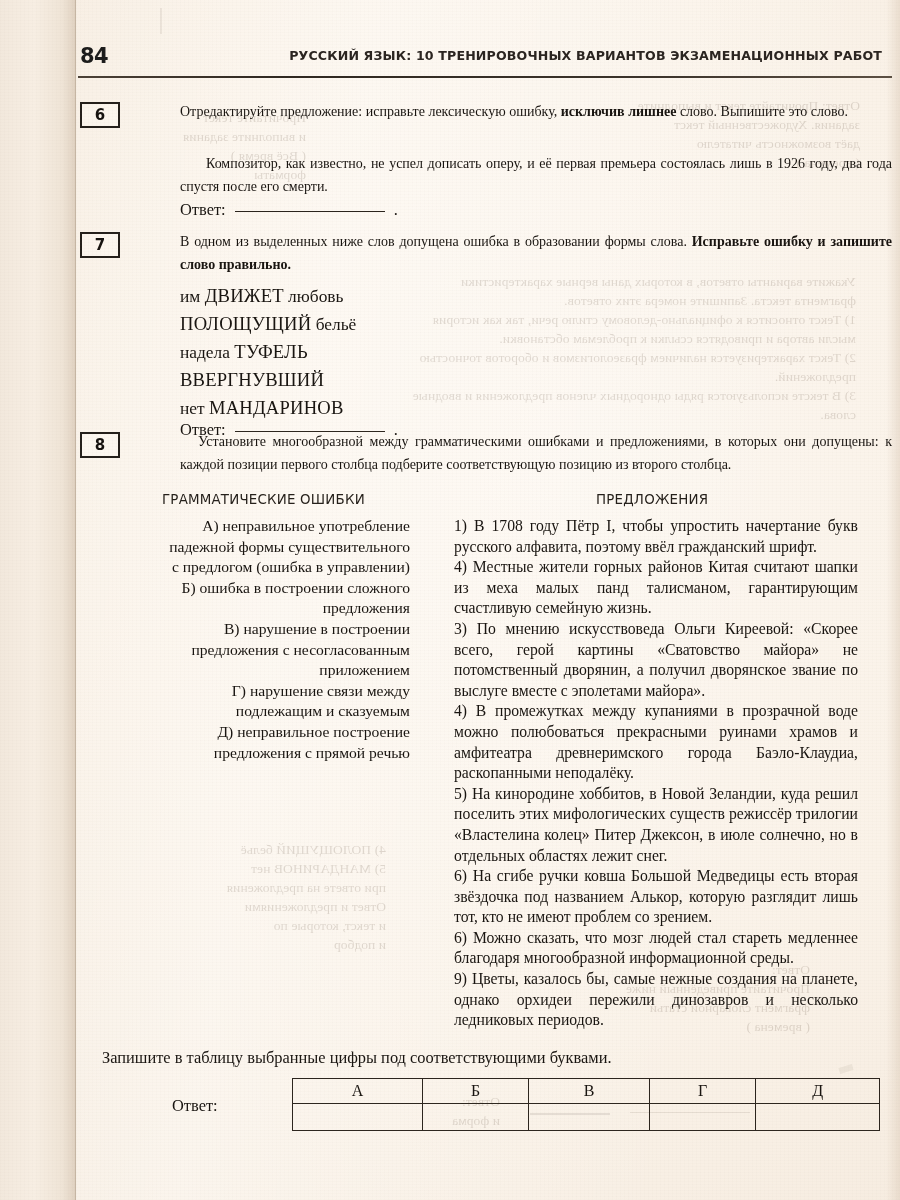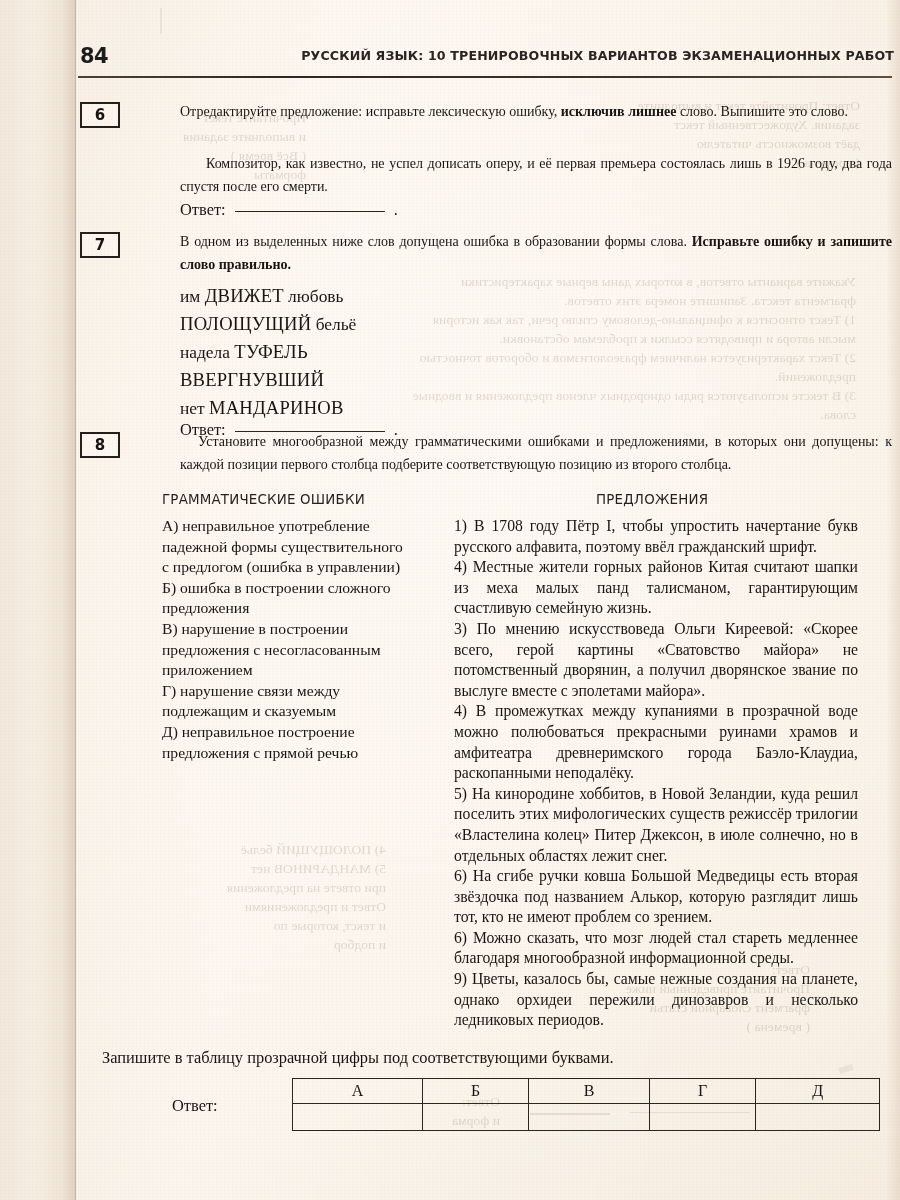--- a/index.html
+++ b/index.html
@@ -86,21 +86,21 @@
     position: absolute;
     left: 4px; top: 0;
     font-family: "DejaVu Sans", sans-serif;
     font-weight: bold;
     font-size: 21px;
     color: #1b1b1b;
     letter-spacing: -0.5px;
   }
   #header-title {
     position: absolute;
-    right: 0; top: 4px;
+    right: 12px; top: 4px;
     font-family: "DejaVu Sans", sans-serif;
     font-size: 12.6px;
     font-weight: bold;
     letter-spacing: .15px;
     color: #2a2420;
     white-space: nowrap;
   }
   #header-rule {
     position: absolute;
     left: 2px; top: 76px;
@@ -321,40 +321,40 @@
 
     <div class="task" style="left:0; top:430px; width:818px;">
       <div class="task-num" style="left:4px; top:2px;">8</div>
 
       <div class="body-text" style="position:absolute; left:104px; top:0; width:712px; text-indent:18px;">Установите многообразной между грамматическими ошибками и предложениями, в которых они допущены: к каждой позиции первого столбца подберите соответствующую позицию из второго столбца.</div>
     </div>
 
     <div class="col-head" style="position:absolute; left:86px; top:492px;">ГРАММАТИЧЕСКИЕ ОШИБКИ</div>
     <div class="col-head" style="position:absolute; left:520px; top:492px;">ПРЕДЛОЖЕНИЯ</div>
 
-    <div class="col-left" style="left:86px; top:516px;">
+    <div class="col-left" style="left:86px; top:516px;text-align:right;">
       <p>А) неправильное употребление падежной формы существительного с предлогом (ошибка в управлении)</p>
       <p>Б) ошибка в построении сложного предложения</p>
       <p>В) нарушение в построении предложения с несогласованным приложением</p>
       <p>Г) нарушение связи между подлежащим и сказуемым</p>
       <p>Д) неправильное построение предложения с прямой речью</p>
     </div>
 
     <div class="col-right" style="left:378px; top:516px;">
       <p>1) В 1708 году Пётр I, чтобы упростить начертание букв русского алфавита, поэтому ввёл гражданский шрифт.</p>
       <p>4) Местные жители горных районов Китая считают шапки из меха малых панд талисманом, гарантирующим счастливую семейную жизнь.</p>
       <p>3) По мнению искусствоведа Ольги Киреевой: «Скорее всего, герой картины «Сватовство майора» не потомственный дворянин, а получил дворянское звание по выслуге вместе с эполетами майора».</p>
       <p>4) В промежутках между купаниями в прозрачной воде можно полюбоваться прекрасными руинами храмов и амфитеатра древнеримского города Баэло-Клаудиа, раскопанными неподалёку.</p>
       <p>5) На кинородине хоббитов, в Новой Зеландии, куда решил поселить этих мифологических существ режиссёр трилогии «Властелина колец» Питер Джексон, в июле солнечно, но в отдельных областях лежит снег.</p>
       <p>6) На сгибе ручки ковша Большой Медведицы есть вторая звёздочка под названием Алькор, которую разглядит лишь тот, кто не имеют проблем со зрением.</p>
       <p>6) Можно сказать, что мозг людей стал стареть медленнее благодаря многообразной информационной среды.</p>
       <p>9) Цветы, казалось бы, самые нежные создания на планете, однако орхидеи пережили динозавров и несколько ледниковых периодов.</p>
     </div>
 
-    <div id="final-instruction">Запишите в таблицу прозрачной цифры под соответствующими буквами.</div>
+    <div id="final-instruction">Запишите в таблицу выбранные цифры под соответствующими буквами.</div>
     <div id="answer-label">Ответ:</div>
 
     <table id="answer-table">
       <tbody>
           <tr>
         <th>А</th>
         <th>Б</th>
         <th>В</th>
         <th>Г</th>
         <th>Д</th>

